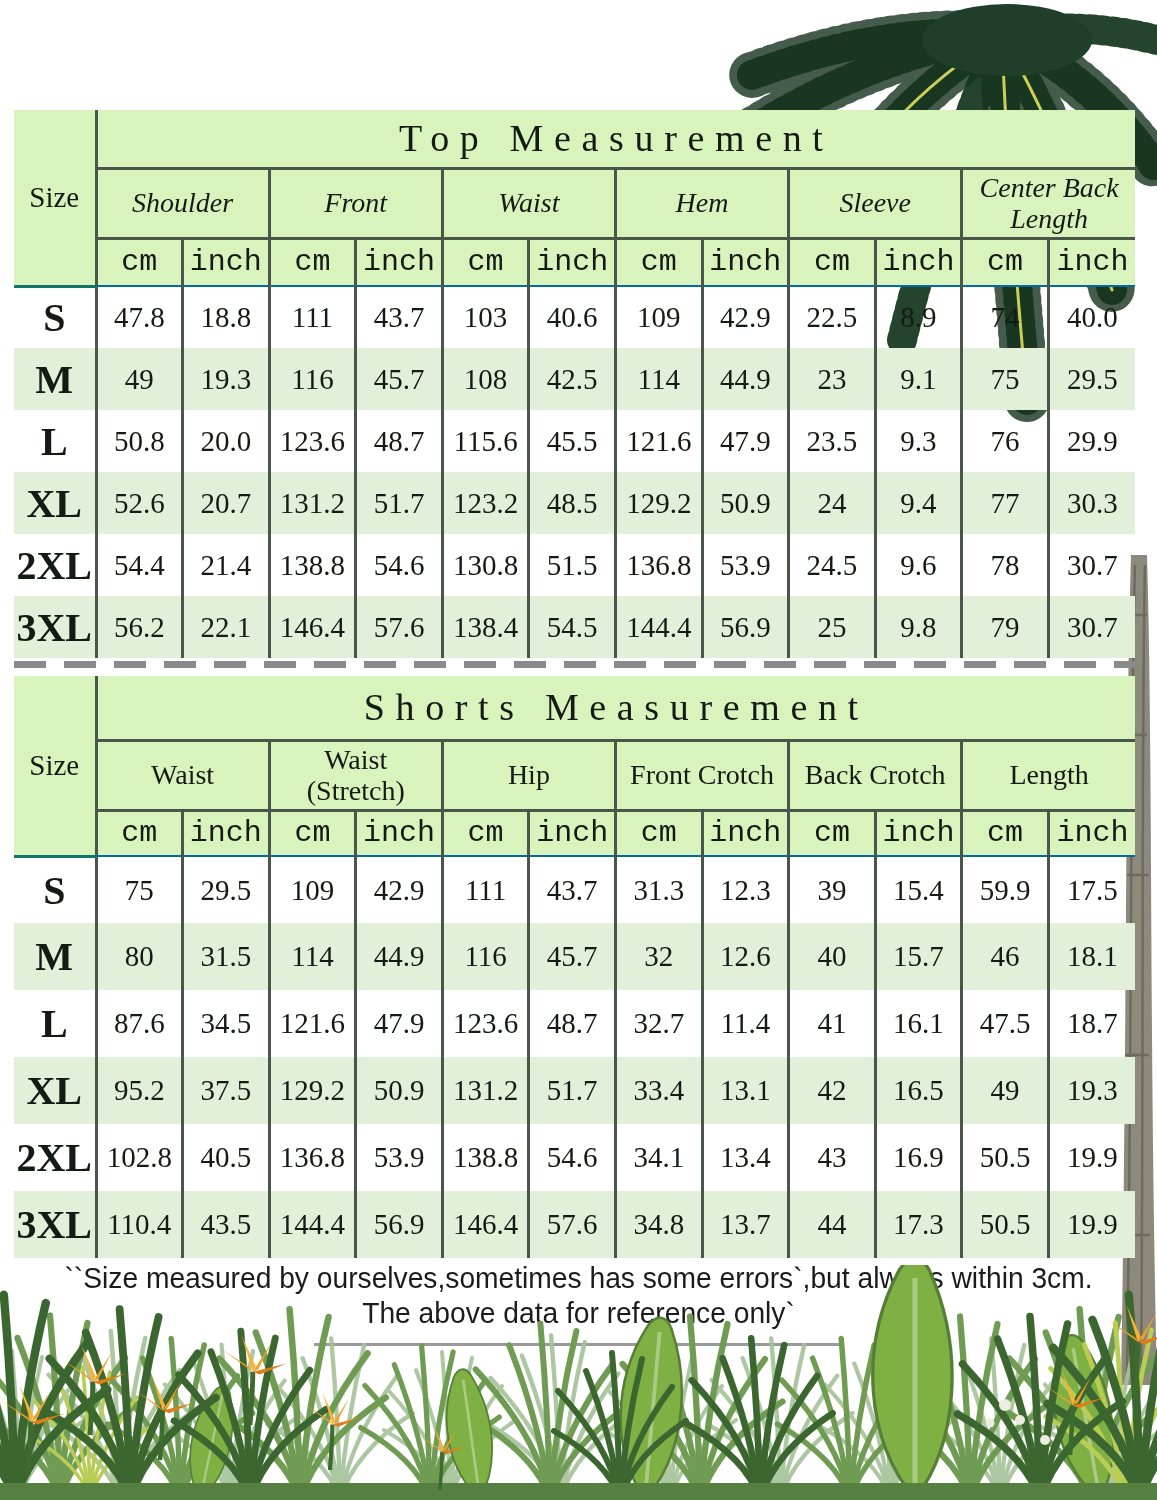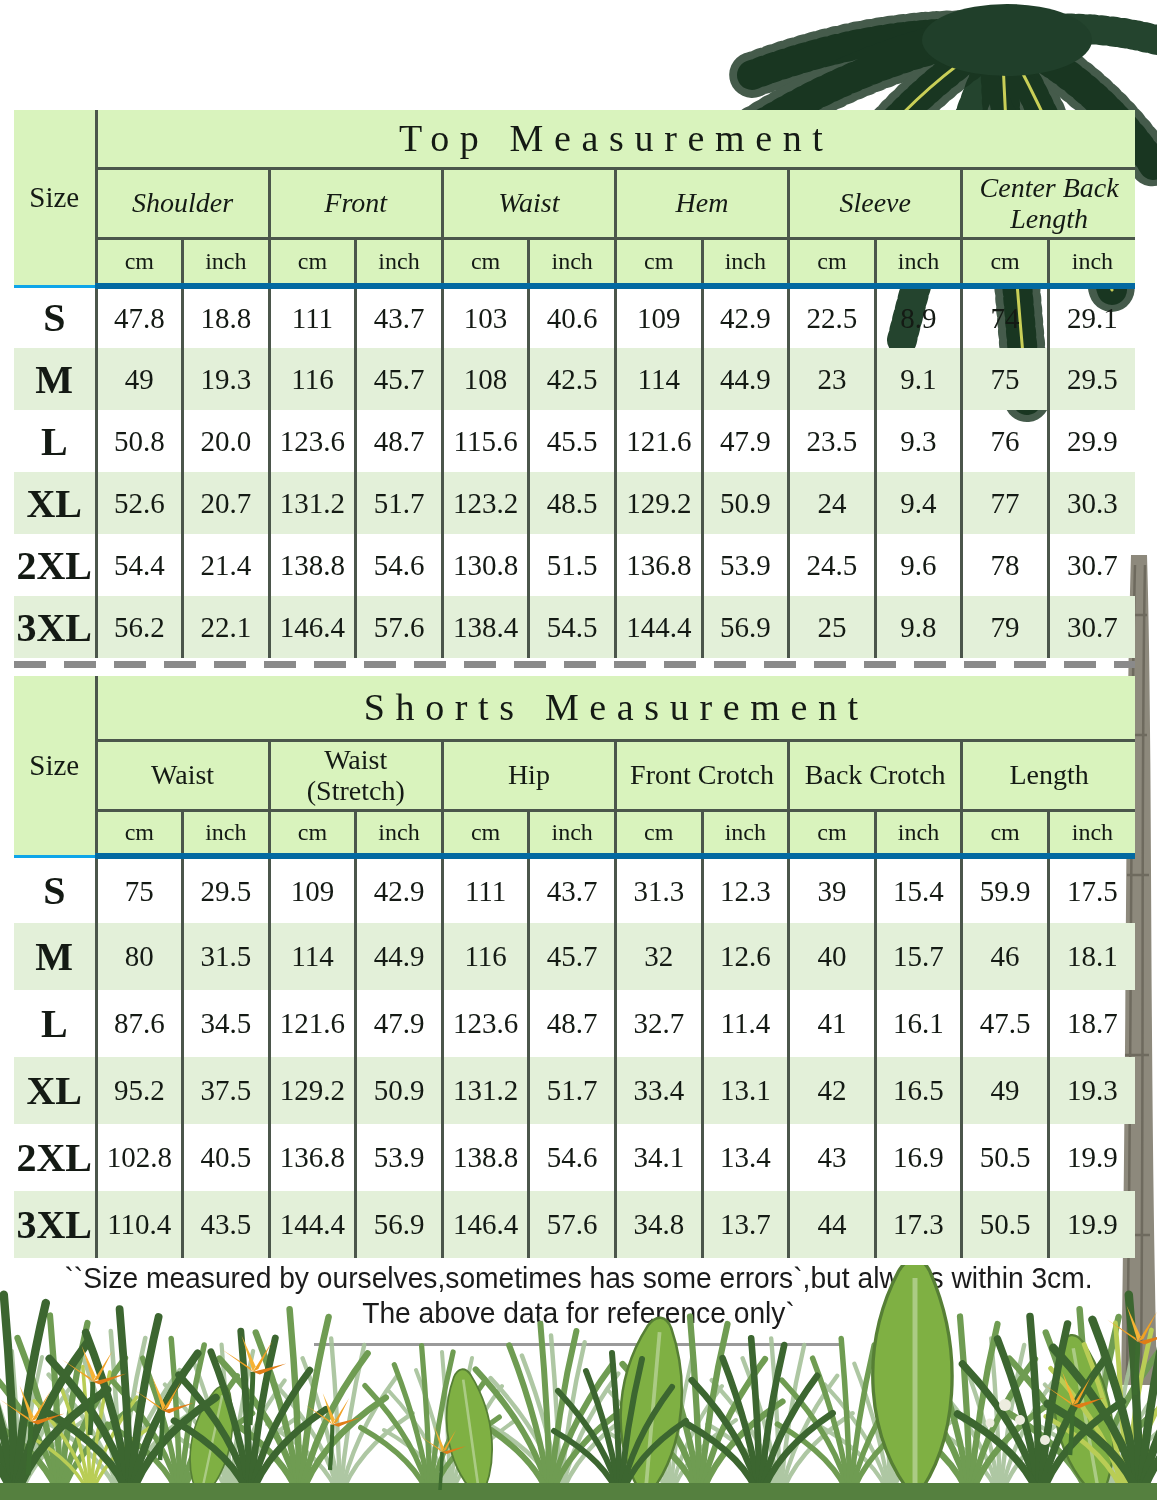--- a/index.html
+++ b/index.html
@@ -16,22 +16,22 @@
   #wrap-top{top:110px;}
   #wrap-shorts{top:676px;}
   table.size-chart{border-collapse:collapse;table-layout:fixed;width:1121px;}
   .size-chart col.c-size{width:82px;}
   .size-chart th,.size-chart td{padding:0;text-align:center;vertical-align:middle;
       border-left:3px solid #4b564b;font-weight:normal;}
   .size-chart .no-vl{border-left:none;}
   .size-chart thead th{background:#d9f3bd;}
   .size-chart .title{font-size:38px;letter-spacing:.28em;border-bottom:3px solid #4b564b;margin-top:19px;}
   .size-chart .group{font-size:28px;line-height:1.12;white-space:pre-line;border-bottom:3px solid #4b564b;}
-  .size-chart .size-head{font-size:29px;border-bottom:3px solid #0ea5e9;}
-  .size-chart .unit{font-size:24px;border-bottom:6px solid #0369a1;}
+  .size-chart .size-head{font-size:29px;border-bottom:3px solid #0f766e;}
+  .size-chart .unit{font-size:30px;border-bottom:2px solid #0369a1;font-family:Liberation Mono, monospace;}
   .size-chart td.size-cell{font-size:40px;font-weight:bold;}
   .size-chart td.val{font-size:29px;}
   .size-chart tbody tr:nth-child(even) td{background:#e3f0d9;}
   #t-top thead tr:nth-child(1){height:58px;}
   #t-top thead tr:nth-child(2){height:70px;font-style:italic;}
   #t-top thead tr:nth-child(3){height:48px;}
   #t-top tbody tr{height:62px;}
   #t-shorts thead tr:nth-child(1){height:64px;}
   #t-shorts thead tr:nth-child(2){height:70px;}
   #t-shorts thead tr:nth-child(3){height:46px;}
@@ -158,21 +158,21 @@
             <td class="val">18.8</td>
             <td class="val">111</td>
             <td class="val">43.7</td>
             <td class="val">103</td>
             <td class="val">40.6</td>
             <td class="val">109</td>
             <td class="val">42.9</td>
             <td class="val">22.5</td>
             <td class="val">8.9</td>
             <td class="val">74</td>
-            <td class="val">29.1</td>
+            <td class="val">40.0</td>
           </tr>
           <tr>
             <td class="size-cell no-vl">M</td>
             <td class="val">49</td>
             <td class="val">19.3</td>
             <td class="val">116</td>
             <td class="val">45.7</td>
             <td class="val">108</td>
             <td class="val">42.5</td>
             <td class="val">114</td>

